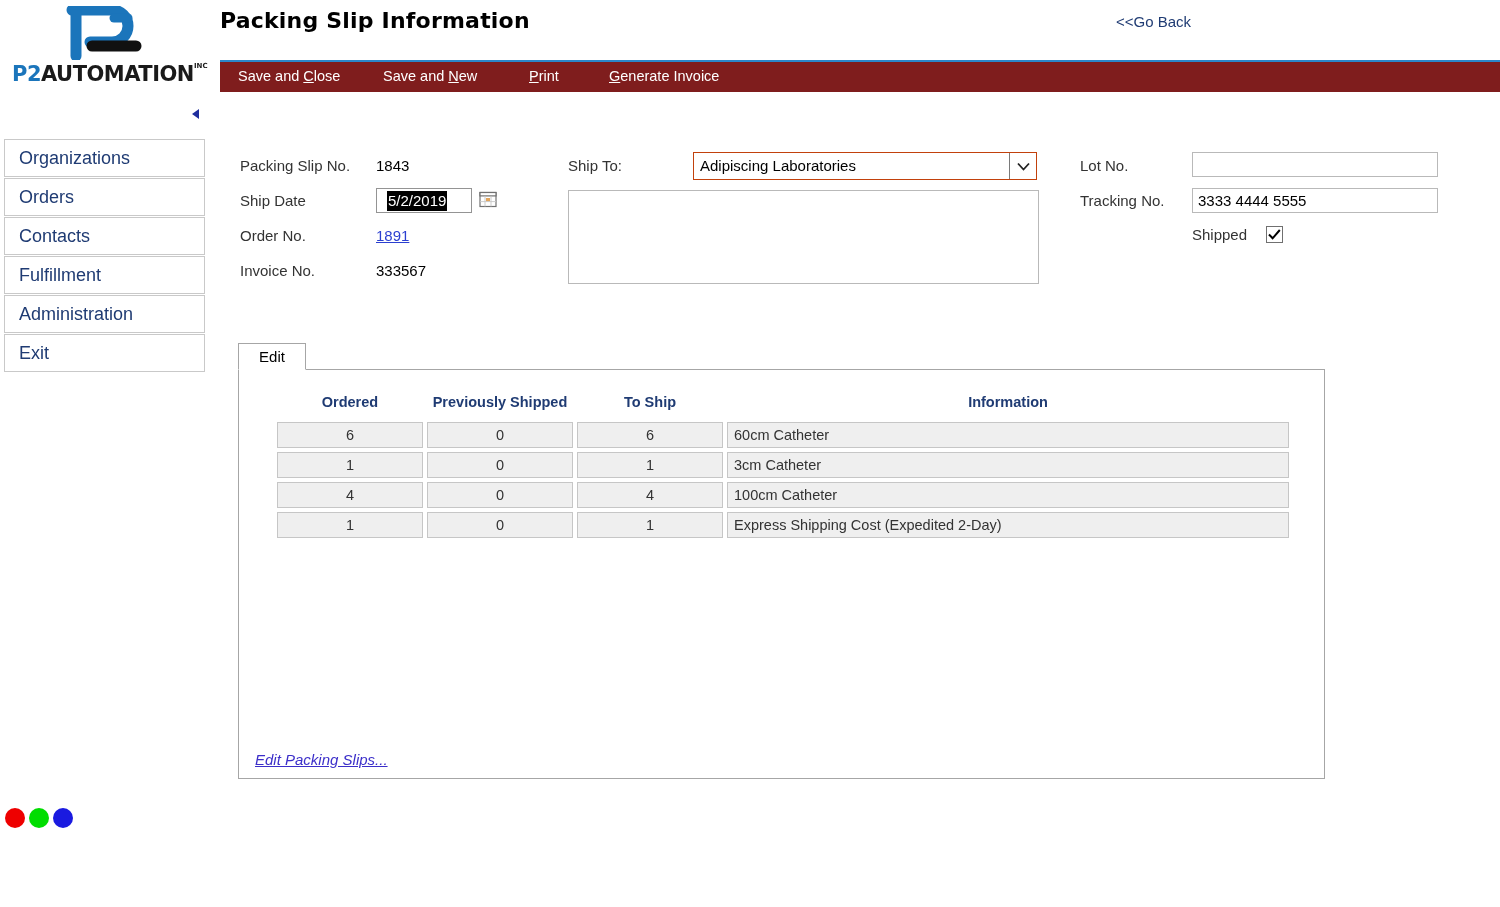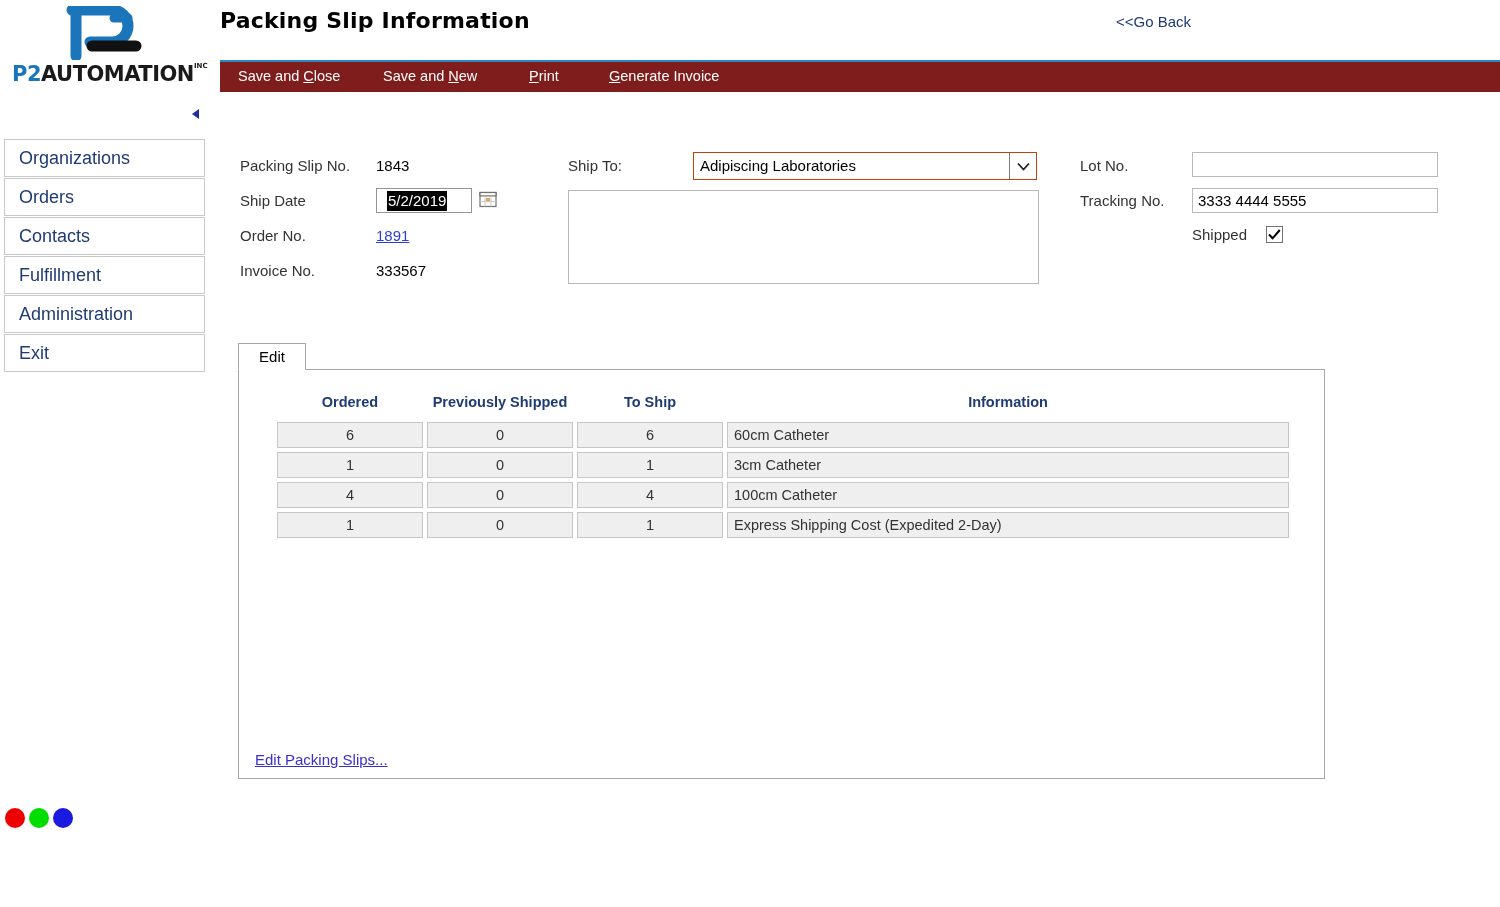--- a/index.html
+++ b/index.html
@@ -301,20 +301,21 @@
   .cell-desc {
     left: 450px;
     width: 562px;
     text-align: left;
   }
 
   #edit-packing-slips {
     position: absolute;
     left: 16px; top: 381px;
     font-size: 15px;
+    font-style: italic;
     color: #3b2ec9;
     text-decoration: underline;
     cursor: pointer;
     white-space: nowrap;
     text-align: center;
   }
 
   
   #footer-dots {
     position: absolute;

